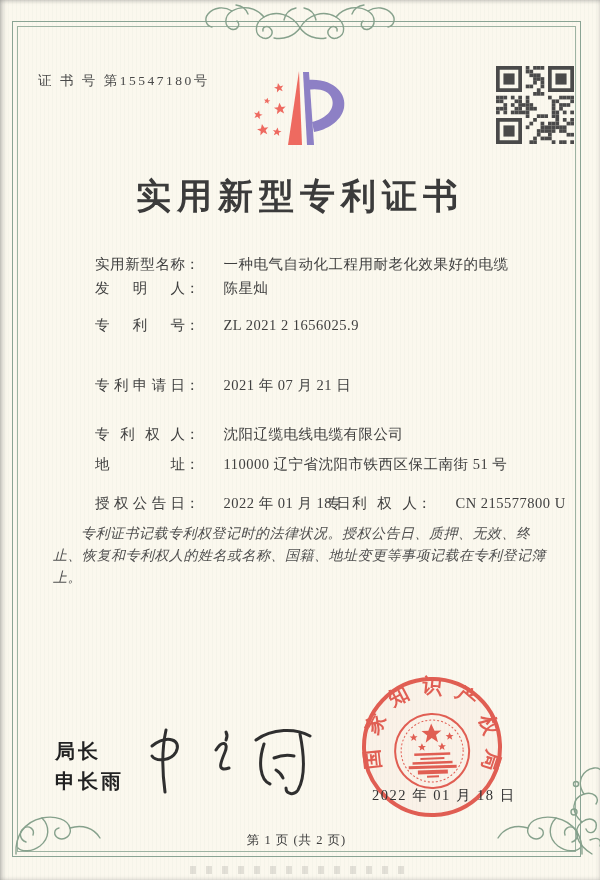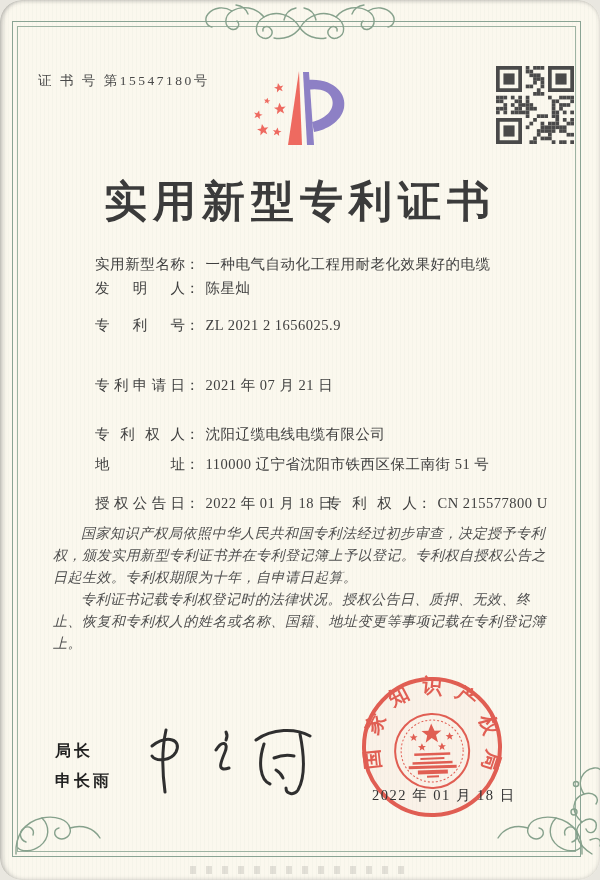--- a/index.html
+++ b/index.html
@@ -4,45 +4,45 @@
 <style>
   html,body{margin:0;padding:0;}
   body{width:600px;height:880px;overflow:hidden;background:#e9e7e0;
        font-family:"Liberation Serif","DejaVu Serif",serif;}
   .page{position:relative;width:600px;height:880px;
         background:
           repeating-linear-gradient(90deg, rgba(140,170,150,0.05) 0 1px, rgba(0,0,0,0) 1px 4px),
           #fbf8ee;
         box-shadow:inset 4px 0 5px -2px rgba(110,110,110,.45),
                    inset 0 3px 4px -2px rgba(110,110,110,.35),
-                   inset -2px -2px 4px -2px rgba(110,110,110,.25);border-radius:22px;}
+                   inset -2px -2px 4px -2px rgba(110,110,110,.25);}
   .frame-outer{position:absolute;left:12px;top:21px;right:19px;bottom:23px;
                border:1.5px solid #8aa494;}
   .frame-inner{position:absolute;left:17px;top:26px;right:24px;bottom:28px;
                border:1px solid #9db3a2;}
   .orn{position:absolute;pointer-events:none;}
   .cert-no{position:absolute;left:38px;top:72px;font-size:13.5px;letter-spacing:2.5px;
            color:#4a4a4a;}
   .logo{position:absolute;left:248px;top:64px;}
   .qr{position:absolute;left:496px;top:66px;}
   .title{position:absolute;left:0;top:173px;width:600px;text-align:center;margin:0;
-         font-size:43px;font-weight:700;letter-spacing:6px;color:#3b3b3b;}
+         font-size:35px;font-weight:700;letter-spacing:6px;color:#3b3b3b;}
   .rows{position:absolute;left:55px;top:0;width:500px;}
   .row{position:absolute;left:0;width:500px;font-size:14.5px;color:#3f3f3f;white-space:nowrap;}
   .flabel{display:inline-block;width:90px;text-align:justify;text-align-last:justify;
           vertical-align:top;margin-left:40px;}
   .colon{display:inline-block;}
-  .fvalue{display:inline-block;margin-left:6px;letter-spacing:0.5px;}
+  .fvalue{display:inline-block;margin-left:24px;letter-spacing:0.5px;}
   .rgroup{position:absolute;left:232px;top:0;white-space:nowrap;}
   .paras{position:absolute;left:53px;top:523px;width:494px;color:#4f4f4f;}
   .paras p{margin:0;font-size:14px;line-height:22px;text-indent:2em;font-style:italic;
            letter-spacing:0.5px;}
   .signer{position:absolute;left:55px;top:736px;color:#222;
           font-family:"Liberation Sans","DejaVu Sans",sans-serif;font-weight:700;}
-  .signer div{font-size:16px;line-height:30px;letter-spacing:3px;}
+  .signer div{font-size:20px;line-height:30px;letter-spacing:3px;}
   .sig{position:absolute;left:138px;top:718px;}
   .seal{position:absolute;left:357px;top:672px;opacity:.93;}
   .seal-date{position:absolute;left:372px;top:786px;font-size:14.5px;color:#333;
              letter-spacing:1.5px;z-index:3;}
   .page-footer{position:absolute;left:13px;right:20px;top:832px;text-align:center;
                font-size:12.5px;color:#3c3c3c;letter-spacing:1px;}
   .bleed{position:absolute;left:190px;top:866px;width:220px;height:8px;opacity:.12;
          filter:blur(.6px);
          background:repeating-linear-gradient(90deg,#333 0 6px,transparent 6px 16px);}
 </style>
@@ -267,21 +267,20 @@
     </div>
     <div class="row" style="top:494px">
       <span class="flabel">授权公告日</span><span class="colon">：</span><span class="fvalue">2022 年 01 月 18 日</span>
       <span class="rgroup">
         <span class="flabel">专利权人</span><span class="colon">：</span><span class="fvalue">CN 215577800 U</span>
       </span>
     </div>
   </div>
 
   <div class="paras">
-    <p>国家知识产权局依照中华人民共和国专利法经过初步审查，决定授予专利权，颁发实用新型专利证书并在专利登记簿上予以登记。专利权自授权公告之日起生效。专利权期限为十年，自申请日起算。</p>
     <p>专利证书记载专利权登记时的法律状况。授权公告日、质押、无效、终止、恢复和专利权人的姓名或名称、国籍、地址变更等事项记载在专利登记簿上。</p>
   </div>
 
   <div class="signer">
     <div>局长</div>
     <div>申长雨</div>
   </div>
 
   <svg class="sig" width="190" height="85" viewBox="0 0 190 85">
     <g fill="none" stroke="#2f2f2f" stroke-width="3" stroke-linecap="round">
@@ -319,16 +318,17 @@
         <rect x="-20" y="10.5" width="40" height="2.5"></rect>
         <rect x="-24" y="14.5" width="48" height="3"></rect>
         <rect x="-15" y="19" width="30" height="4"></rect>
         <rect x="-6" y="24.5" width="12" height="2"></rect>
       </g>
     </g>
   </svg>
 
   <div class="seal-date">2022 年 01 月 18 日</div>
 
+  <div class="page-footer">第 1 页 (共 2 页)</div>
 
   <div class="bleed"></div>
 
 </div>
 
 </body></html>

